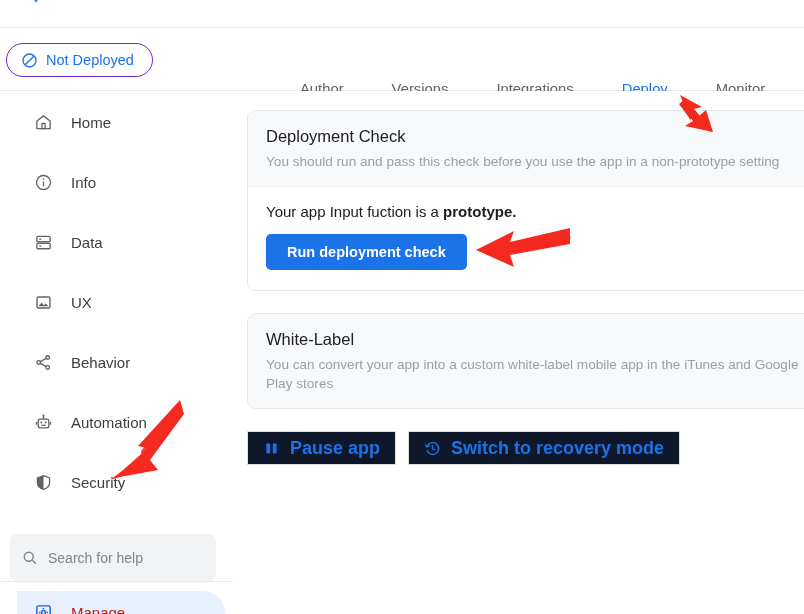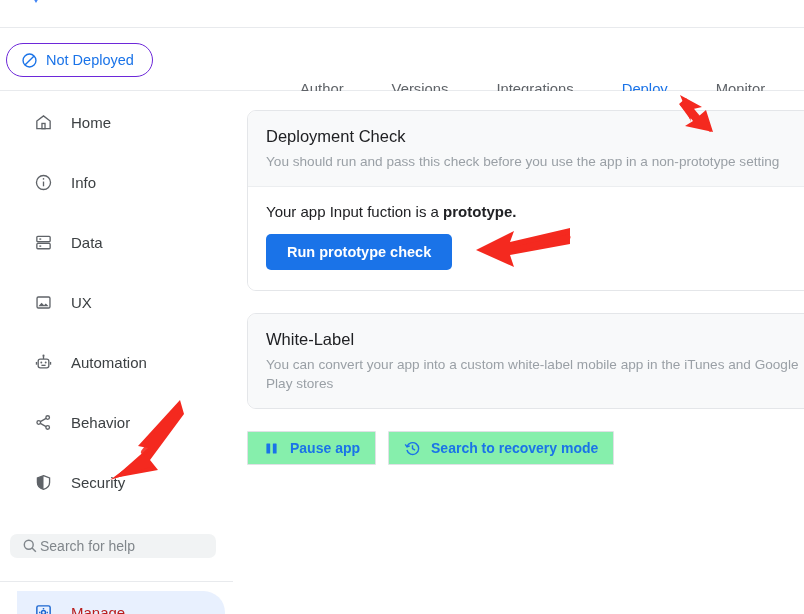--- a/index.html
+++ b/index.html
@@ -138,26 +138,26 @@
     height: 1px;
     background: #e8eaed;
     margin: 0;
   }
 
   .search-box {
     position: absolute;
     left: 10px;
     top: 443px;
     width: 206px;
-    height: 24px;
+    height: 47px;
     background: #f1f3f4;
     border-radius: 7px;
     display: flex;
     align-items: center;
-    gap: 2px;
+    gap: 10px;
     padding: 0 12px;
     cursor: text;
   }
   .search-box .search-ico { width: 16px; height: 16px; color: #80868b; flex: 0 0 16px; }
   .search-box input {
     border: none;
     outline: none;
     background: transparent;
     font-family: "Liberation Sans", sans-serif;
     font-size: 14px;
@@ -235,26 +235,26 @@
     gap: 12px;
     align-items: center;
     margin-top: 2px;
   }
   .btn-outline {
     display: inline-flex;
     align-items: center;
     gap: 10px;
     height: 34px;
     padding: 0 15px;
-    background: #86efac;
+    background: #0f172a;
     border: 1px solid #dfe1e5;
     border-radius: 1px;
     color: #1a73e8;
     font-family: "Liberation Sans", sans-serif;
-    font-size: 14px;
+    font-size: 18px;
     font-weight: bold;
     cursor: pointer;
     white-space: nowrap;
   }
   .btn-outline .btn-ico { width: 17px; height: 17px; flex: 0 0 17px; color: #1a73e8; }
 
   
   .annot {
     position: absolute;
     pointer-events: none;
@@ -345,20 +345,33 @@
     </div>
 
     <div class="nav-item">
       <span class="nav-ico">
         <svg viewBox="0 0 20 20" width="19" height="19" fill="none" stroke="currentColor" stroke-width="1.4">
           <rect x="3.2" y="4.2" width="13.6" height="11.6" rx="1.4"></rect>
           <path d="M4.6 14 L8 10.2 L10.6 12.8 L12.4 11 L15.4 14 Z" fill="currentColor" stroke="none"></path>
         </svg>
       </span>
       <span>UX</span>
+    </div>
+
+    <div class="nav-item">
+      <span class="nav-ico">
+        <svg viewBox="0 0 20 20" width="19" height="19" fill="none" stroke="currentColor" stroke-width="1.4">
+          <circle cx="14.4" cy="4.8" r="1.9"></circle>
+          <circle cx="5" cy="10" r="1.9"></circle>
+          <circle cx="14.4" cy="15.2" r="1.9"></circle>
+          <line x1="6.7" y1="9.1" x2="12.7" y2="5.7"></line>
+          <line x1="6.7" y1="10.9" x2="12.7" y2="14.3"></line>
+        </svg>
+      </span>
+      <span>Behavior</span>
     </div>
 
     <div class="nav-item">
       <span class="nav-ico">
         <svg viewBox="0 0 20 20" width="19" height="19" fill="none" stroke="currentColor" stroke-width="1.4">
           <rect x="4.4" y="6.4" width="11.2" height="9.2" rx="2.2"></rect>
           <line x1="10" y1="3.2" x2="10" y2="6.3"></line>
           <circle cx="10" cy="2.8" r="1.1" fill="currentColor" stroke="none"></circle>
           <circle cx="7.7" cy="10" r="1" fill="currentColor" stroke="none"></circle>
           <circle cx="12.3" cy="10" r="1" fill="currentColor" stroke="none"></circle>
@@ -366,33 +379,20 @@
           <line x1="2.6" y1="9.4" x2="2.6" y2="12.3"></line>
           <line x1="17.4" y1="9.4" x2="17.4" y2="12.3"></line>
         </svg>
       </span>
       <span>Automation</span>
     </div>
 
     <div class="nav-item">
       <span class="nav-ico">
         <svg viewBox="0 0 20 20" width="19" height="19" fill="none" stroke="currentColor" stroke-width="1.4">
-          <circle cx="14.4" cy="4.8" r="1.9"></circle>
-          <circle cx="5" cy="10" r="1.9"></circle>
-          <circle cx="14.4" cy="15.2" r="1.9"></circle>
-          <line x1="6.7" y1="9.1" x2="12.7" y2="5.7"></line>
-          <line x1="6.7" y1="10.9" x2="12.7" y2="14.3"></line>
-        </svg>
-      </span>
-      <span>Behavior</span>
-    </div>
-
-    <div class="nav-item">
-      <span class="nav-ico">
-        <svg viewBox="0 0 20 20" width="19" height="19" fill="none" stroke="currentColor" stroke-width="1.4">
           <path d="M10 2.8 L16.4 5.2 V10 C16.4 13.6 13.6 16.2 10 17.2 C6.4 16.2 3.6 13.6 3.6 10 V5.2 Z"></path>
           <path d="M10 2.8 L3.6 5.2 V10 C3.6 13.6 6.4 16.2 10 17.2 Z" fill="currentColor" stroke="none"></path>
         </svg>
       </span>
       <span>Security</span>
     </div>
 
     <div class="nav-item">
       <span class="nav-ico">
         <svg viewBox="0 0 20 20" width="19" height="19" fill="none" stroke="currentColor" stroke-width="1.4">
@@ -435,21 +435,21 @@
 
   <div class="main">
 
     <div class="card">
       <div class="card-head">
         <p class="card-title">Deployment Check</p>
         <p class="card-sub">You should run and pass this check before you use the app in a non-prototype setting</p>
       </div>
       <div class="card-body">
         <p class="body-line"><span>Your app Input fuction is a </span><b>prototype.</b></p>
-        <button class="btn-primary">Run prototype check</button>
+        <button class="btn-primary">Run deployment check</button>
       </div>
     </div>
 
     <div class="card">
       <div class="card-head noborder">
         <p class="card-title">White-Label</p>
         <p class="card-sub" style="max-width:560px;">You can convert your app into a custom white-label mobile app in the iTunes and Google Play stores</p>
       </div>
     </div>
 
@@ -465,21 +465,21 @@
       </button>
 
       <button class="btn-outline">
         <span class="btn-ico">
           <svg viewBox="0 0 18 18" width="17" height="17" fill="none" stroke="currentColor" stroke-width="1.5">
             <path d="M3.2 7.2 A6.3 6.3 0 1 1 3.1 10.6"></path>
             <polyline points="1.3,4.6 3.2,7.4 6.1,6.2"></polyline>
             <polyline points="9,5.6 9,9.2 11.7,10.7"></polyline>
           </svg>
         </span>
-        <span>Search to recovery mode</span>
+        <span>Switch to recovery mode</span>
       </button>
     </div>
   </div>
 
   <div class="annot" style="left:640px; top:74px; width:78px; height:62px;">
     <svg viewBox="0 0 78 62" width="78" height="62">
       <g fill="#f4291f">
         <path d="M73 58 L66 36 L59 42 L46 24 L39 30 L53 47 L45 52 Z"></path>
         <path d="M44 26 L55 41 L50 45 L40 31 Z"></path>
       </g>

